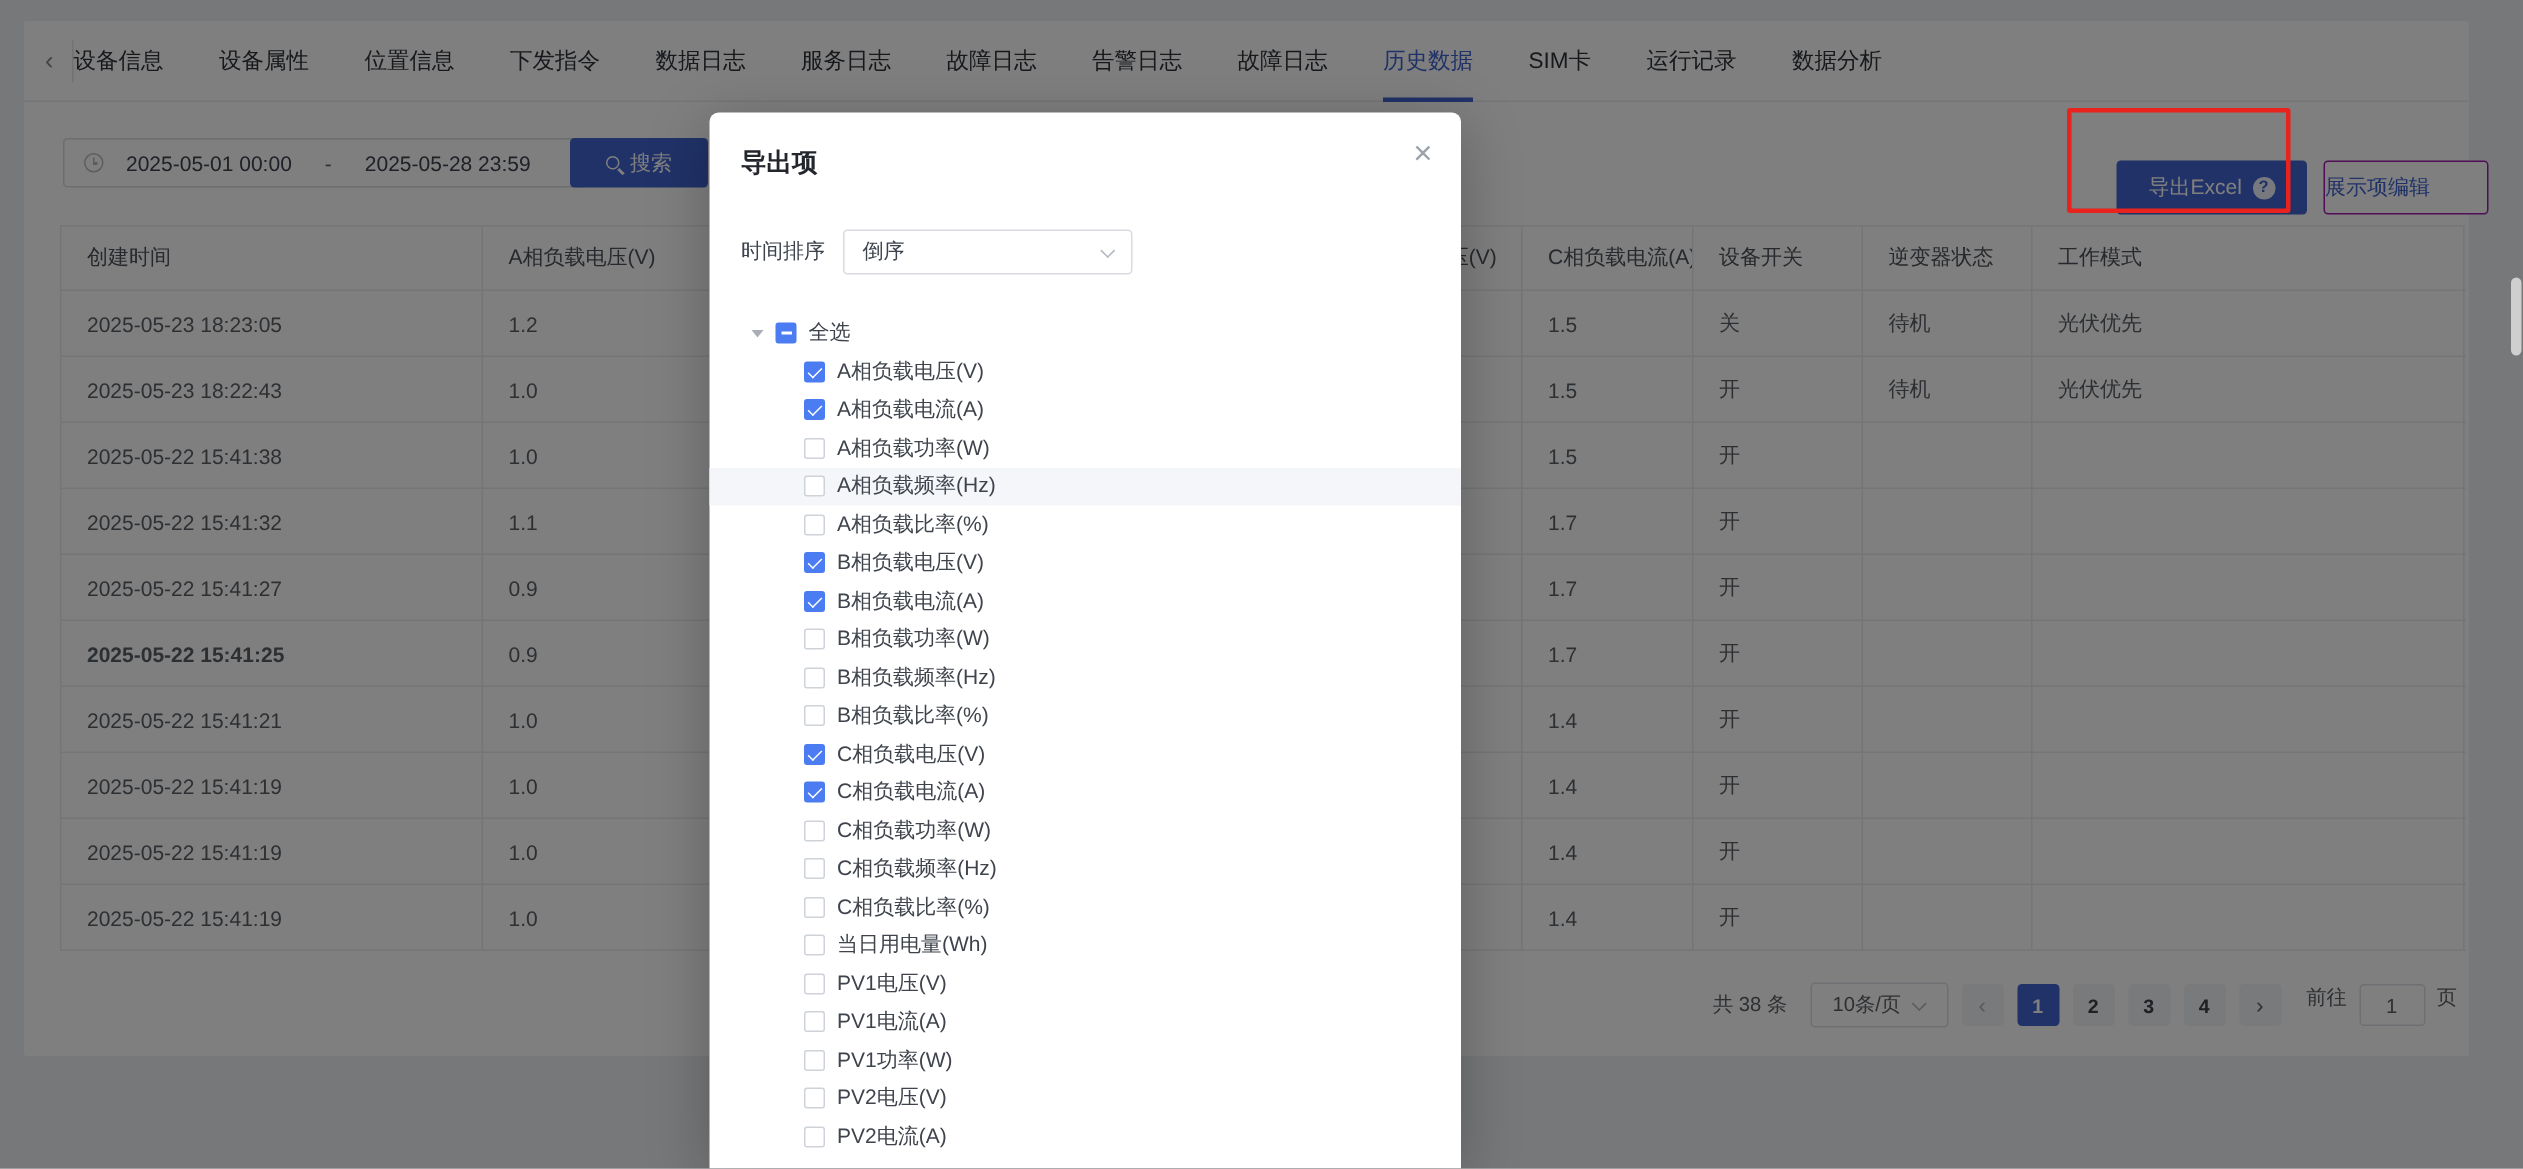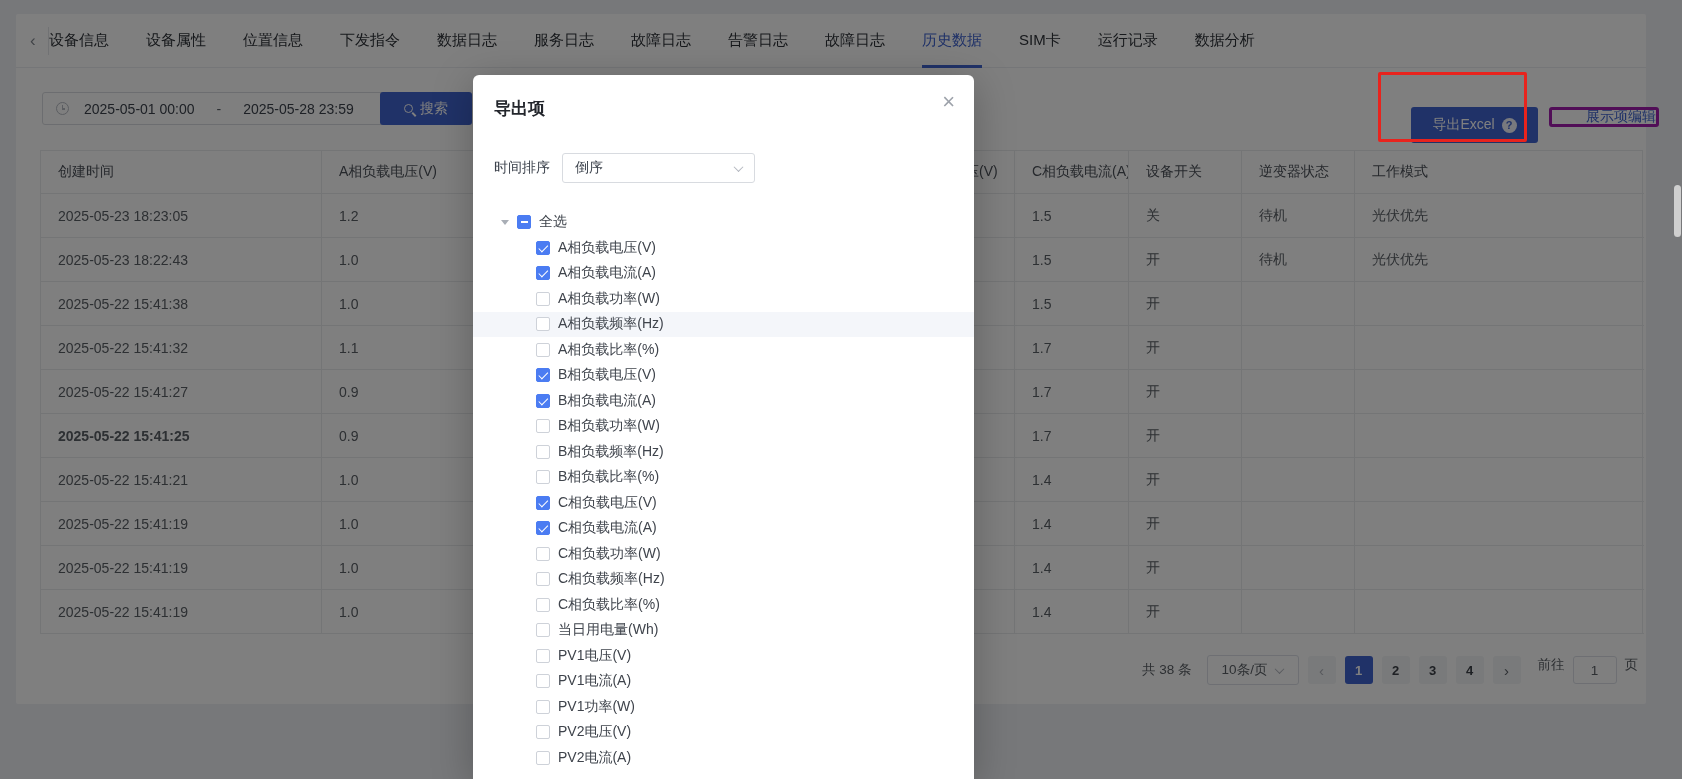--- a/index.html
+++ b/index.html
@@ -29,21 +29,21 @@
   .date-range { position:absolute; left:26px; top:78px; width:350px; height:33px; border:1px solid #d8dbe0; border-radius:3px; background:#fff; display:flex; align-items:center; padding:0 13px; font-size:14px; color:#3d434d; }
   .clock { width:13px; height:13px; border:1.3px solid #b7bbc3; border-radius:50%; position:relative; margin-right:15px; flex:none; }
   .clock::after { content:""; position:absolute; left:4.6px; top:2px; width:1.4px; height:4.4px; background:#b7bbc3; }
   .clock::before { content:""; position:absolute; left:4.6px; top:5.2px; width:3.6px; height:1.4px; background:#b7bbc3; }
   .d-sep { margin:0 22px; color:#5a6068; }
   .search-btn { position:absolute; left:364px; top:78px; width:92px; height:33px; background:var(--primary); border-radius:3px; color:#fff; font-size:14px; display:flex; align-items:center; justify-content:center; gap:7px; cursor:pointer; }
   .mag { width:9px; height:9px; border:1.6px solid #fff; border-radius:50%; position:relative; flex:none; }
   .mag::after { content:""; position:absolute; width:1.8px; height:5px; background:#fff; left:7.6px; top:7px; transform:rotate(-45deg); }
   .export-btn { position:absolute; left:1395px; top:93px; width:127px; height:36px; background:var(--primary); border-radius:3px; color:#fff; font-size:14px; display:flex; align-items:center; justify-content:center; gap:7px; cursor:pointer; }
   .help { width:15px; height:15px; border-radius:50%; background:rgba(255,255,255,.92); color:var(--primary); font-size:11px; font-weight:bold; display:flex; align-items:center; justify-content:center; }
-  .disp-btn { position:absolute; left:1533px; top:93px; width:110px; height:20px; background:#fff; border:3px solid #a21caf; border-radius:3px; color:var(--primary); font-size:14px; display:flex; align-items:center; justify-content:flex-end; cursor:pointer; }
+  .disp-btn { position:absolute; left:1533px; top:93px; width:110px; height:36px; background:#fff; border:1px solid #a21caf; border-radius:3px; color:var(--primary); font-size:14px; display:flex; align-items:center; justify-content:flex-start; cursor:pointer; }
 
   
   .table { position:absolute; left:24px; top:136px; width:1603px; border:1px solid #e8eaec; border-bottom:none; }
   .t-row { display:flex; height:44px; }
   .t-row.t-head { height:43px; }
   .t-cell { flex:none; display:flex; align-items:center; padding:0 17px; font-size:14px; color:#5b6066; border-bottom:1px solid #e8eaec; border-left:1px solid #e8eaec; overflow:hidden; white-space:nowrap; }
   .t-cell:first-child { border-left:none; }
   .t-head .t-cell { color:#4d525a; }
   .t-cell.clip { padding-left:24px; }
 

